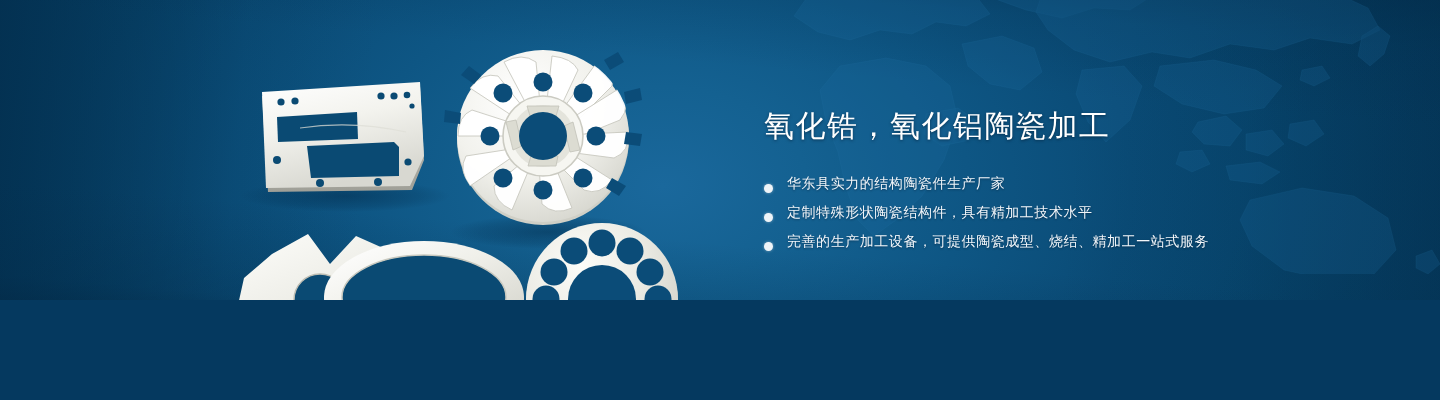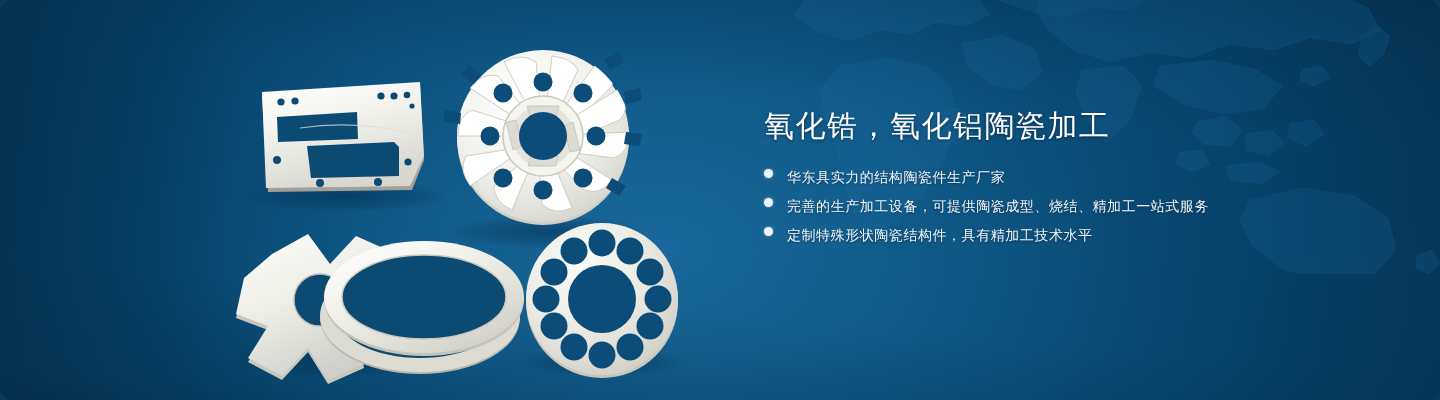--- a/index.html
+++ b/index.html
@@ -6,24 +6,23 @@
   * { margin:0; padding:0; box-sizing:border-box; }
   html, body {
     width:1440px; height:400px;
     overflow:hidden;
     background:#05395f;
     font-family:"DejaVu Sans","Liberation Sans",sans-serif;
   }
 
   #banner {
     position:relative;
-    width:1440px; height:400px;
+    width:1440px; height:300px;
     overflow:hidden;
     background:#06436e;
-    border-radius:13px;
   }
 
   
   .bg-base {
     position:absolute; inset:0;
     background:
       radial-gradient(ellipse 900px 620px at 46% 62%,
           #1a689c 0%,
           #146191 16%,
           #0e5684 34%,
@@ -88,21 +87,21 @@
     letter-spacing:1.5px;
     text-shadow:0 1px 3px rgba(0,20,40,0.55);
     white-space:nowrap;
   }
   .bullets {
     margin-top:26px;
     list-style:none;
   }
   .bullet {
     display:flex;
-    align-items:flex-start;
+    align-items:flex-end;
     height:24px;
     margin-bottom:5px;
   }
   .bullet-dot {
     width:9px; height:9px;
     border-radius:50%;
     background:#eef4f8;
     box-shadow:0 0 3px rgba(255,255,255,0.45);
     flex:0 0 auto;
     margin-right:14px;
@@ -328,23 +327,23 @@
 
     <h1 class="headline">氧化锆，氧化铝陶瓷加工</h1>
 
     <ul class="bullets">
       <li class="bullet">
         <span class="bullet-dot"></span>
         <span class="bullet-text">华东具实力的结构陶瓷件生产厂家</span>
       </li>
       <li class="bullet">
         <span class="bullet-dot"></span>
-        <span class="bullet-text">完善的生产加工设备，可提供陶瓷成型、烧结、精加工一站式服务</span>
+        <span class="bullet-text">定制特殊形状陶瓷结构件，具有精加工技术水平</span>
       </li>
       <li class="bullet">
         <span class="bullet-dot"></span>
-        <span class="bullet-text">定制特殊形状陶瓷结构件，具有精加工技术水平</span>
+        <span class="bullet-text">完善的生产加工设备，可提供陶瓷成型、烧结、精加工一站式服务</span>
       </li>
     </ul>
 
   </div>
 
 </div>
 
 </body></html>

